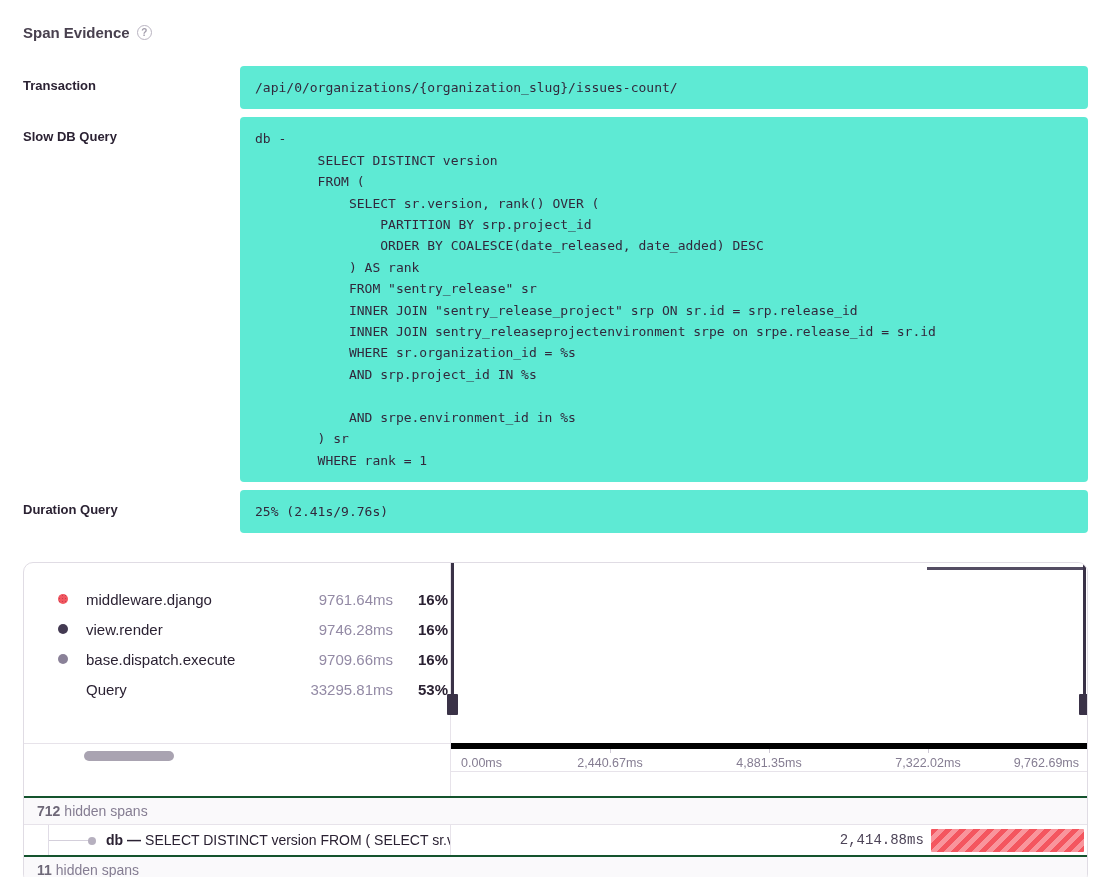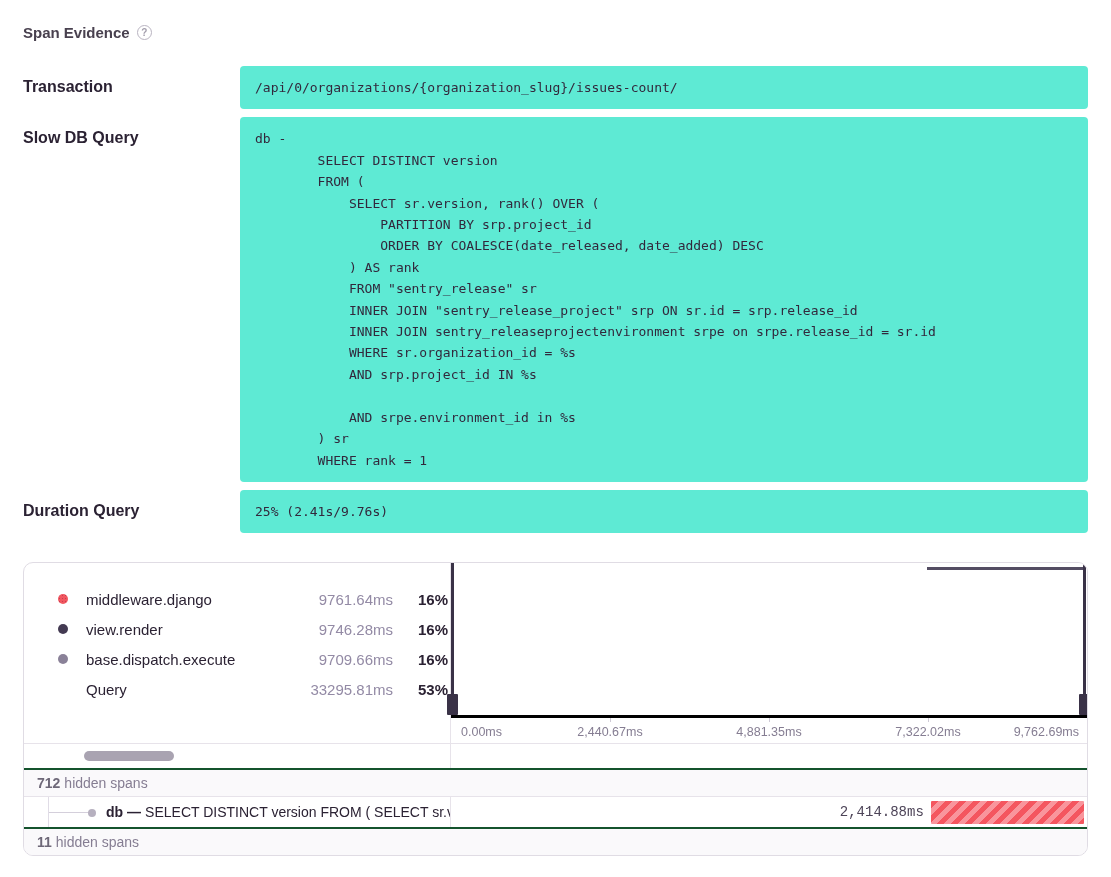--- a/index.html
+++ b/index.html
@@ -18,21 +18,21 @@
   .help-icon {
     width:15px; height:15px; border:1px solid #b9b4c1; border-radius:50%;
     color:#a39eac; font-size:10px; font-weight:700; display:flex;
     align-items:center; justify-content:center; cursor:pointer;
   }
 
   
   .field-row { display:flex; margin-top:8px; }
   .field-row.first { margin-top:25px; }
   .field-label {
-    width:217px; flex:0 0 217px; font-size:16px; font-weight:700;
+    width:217px; flex:0 0 217px; font-size:13px; font-weight:700;
     color:#2b2233; padding-top:12px;
   }
   .field-value {
     flex:1; background:#5eead4; border-radius:4px; padding:11px 15px;
     font-family:"DejaVu Sans Mono","Liberation Mono", monospace;
     font-size:13px; color:#32283c; line-height:21.4px;
   }
   pre.field-value { white-space:pre; overflow:hidden; }
 
   
@@ -76,22 +76,22 @@
     background:#3a3247;
   }
   .mm-handle .grip {
     position:absolute; bottom:0; left:50%; width:11px; height:21px;
     margin-left:-5.5px; background:#3a3247; border-radius:1px;
   }
   .mm-handle.left { left:-4px; }
   .mm-handle.right { right:-3px; }
 
   .axis {
-    height:28px; border-top:3px solid #000000; position:relative;
-    font-size:12.5px; color:#857d92;
+    height:28px; border-top:6px solid #000000; position:relative;
+    font-size:12.5px; color:#857d92;margin-top:28px;
   }
   .axis-tick { position:absolute; top:0; width:1px; height:4px; background:#cfcad6; }
   .axis-label { position:absolute; top:7px; white-space:nowrap; }
   .axis-label.al-0 { left:10px; }
   .axis-label.al-25 { left:25%; transform:translateX(-50%); }
   .axis-label.al-50 { left:50%; transform:translateX(-50%); }
   .axis-label.al-75 { left:75%; transform:translateX(-50%); }
   .axis-label.al-100 { right:8px; }
   .right-scroll-space { height:25px; border-top:1px solid #e7e3ea; }
 

